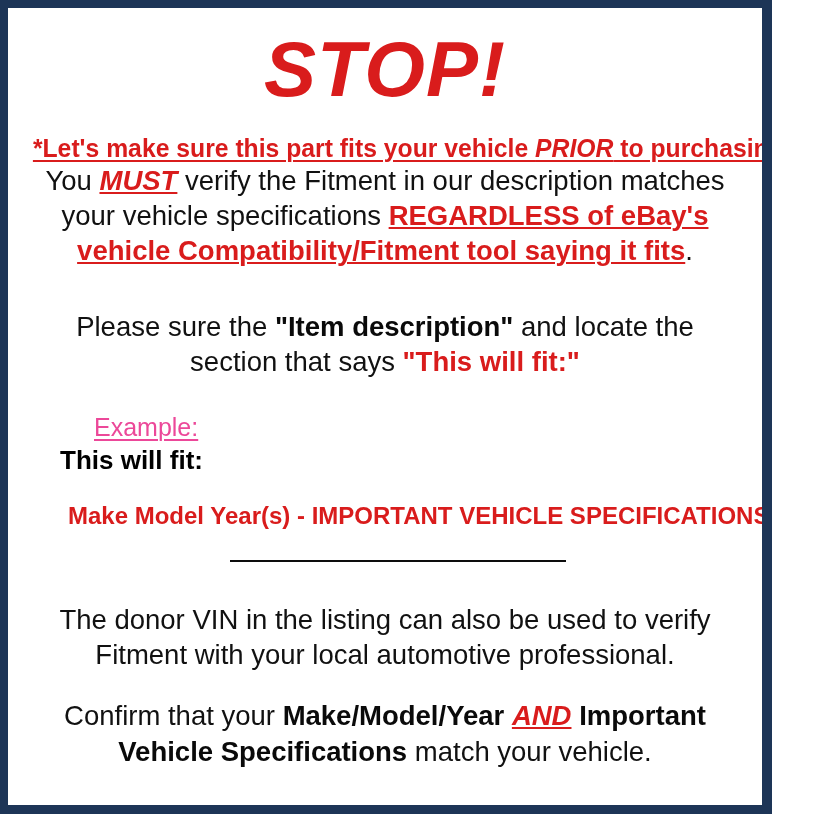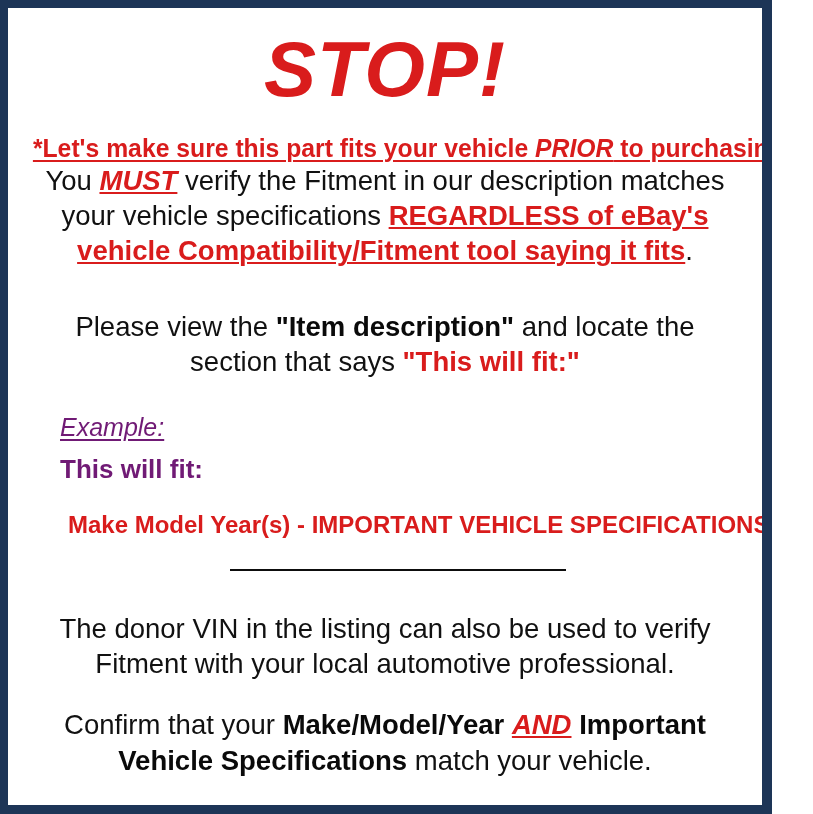--- a/index.html
+++ b/index.html
@@ -92,33 +92,33 @@
   .em-red-b { font-weight: bold; color: #d91c1c; }
 
   
   #example-block {
     margin: 34px 0 0 52px;
     text-align: left;
   }
   #example-label {
     font-family: "Liberation Sans Narrow", "Liberation Sans", sans-serif;
     font-size: 25px;
-    font-style: italic;
-    color: #701a75;
+    color: #ec4899;
     text-decoration: underline;
     text-decoration-thickness: 1.5px;
     text-underline-offset: 3px;
     display: inline-block;
+    margin-left: 34px;
   }
   #example-fit-line {
     font-family: "Liberation Sans Narrow", "Liberation Sans", sans-serif;
     font-size: 26px;
     font-weight: bold;
-    color: #701a75;
-    margin-top: 12px;
+    color: #000000;
+    margin-top: 3px;
   }
   #example-spec-line {
     font-family: "Liberation Sans Narrow", "Liberation Sans", sans-serif;
     font-size: 24px;
     font-weight: bold;
     color: #d91c1c;
     margin: 26px 0 0 8px;
     white-space: nowrap;
   }
 
@@ -148,21 +148,21 @@
 
     <div id="subtitle">
       <span>*Let's make sure this part fits your vehicle </span><span class="ital">PRIOR</span><span> to purchasing*</span>
     </div>
 
     <p class="body-para" id="para-must">
       <span>You </span><span class="em-red-bi-u">MUST</span><span> verify the Fitment in our description matches your vehicle specifications </span><span class="em-red-b-u">REGARDLESS of eBay's vehicle Compatibility/Fitment tool saying it fits</span><span>.</span>
     </p>
 
     <p class="body-para" id="para-itemdesc">
-      <span>Please view the </span><span class="em-black-b">"Item description"</span><span> and locate the section that says </span><span class="em-red-b">"This will fit:"</span>
+      <span>Please sure the </span><span class="em-black-b">"Item description"</span><span> and locate the section that says </span><span class="em-red-b">"This will fit:"</span>
     </p>
 
     <div id="example-block">
       <div>
         <span id="example-label">Example:</span>
       </div>
       <div id="example-fit-line">This will fit:</div>
       <div id="example-spec-line">Make Model Year(s) - IMPORTANT VEHICLE SPECIFICATIONS</div>
     </div>
 

